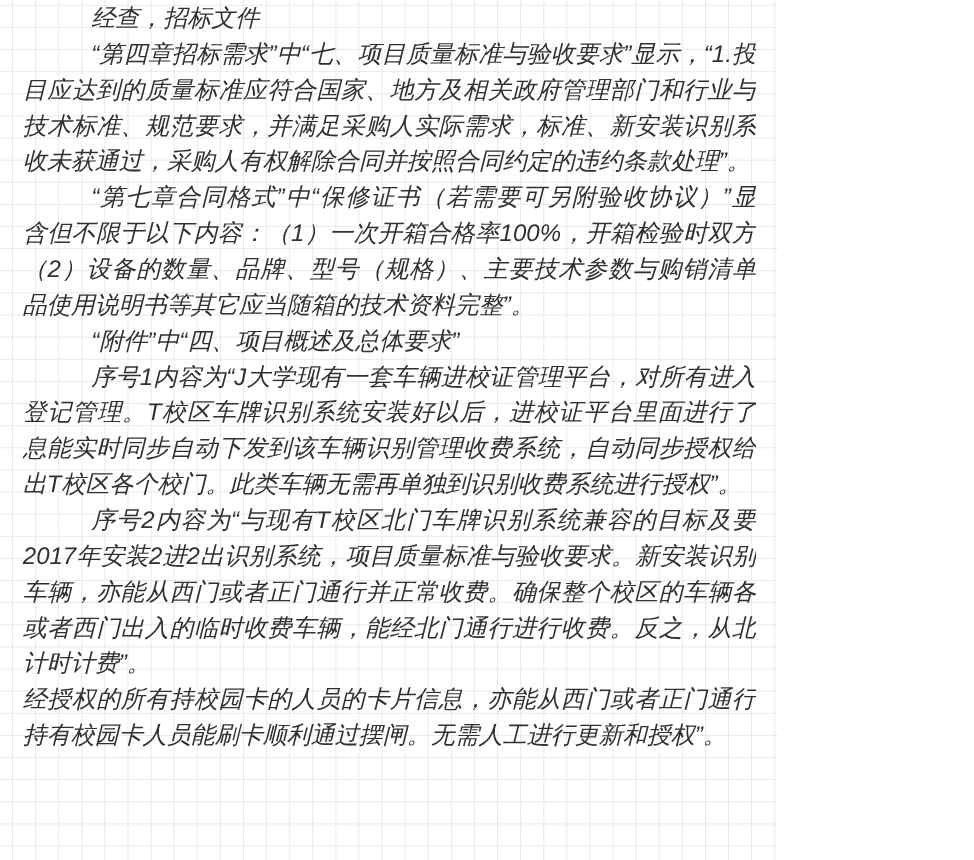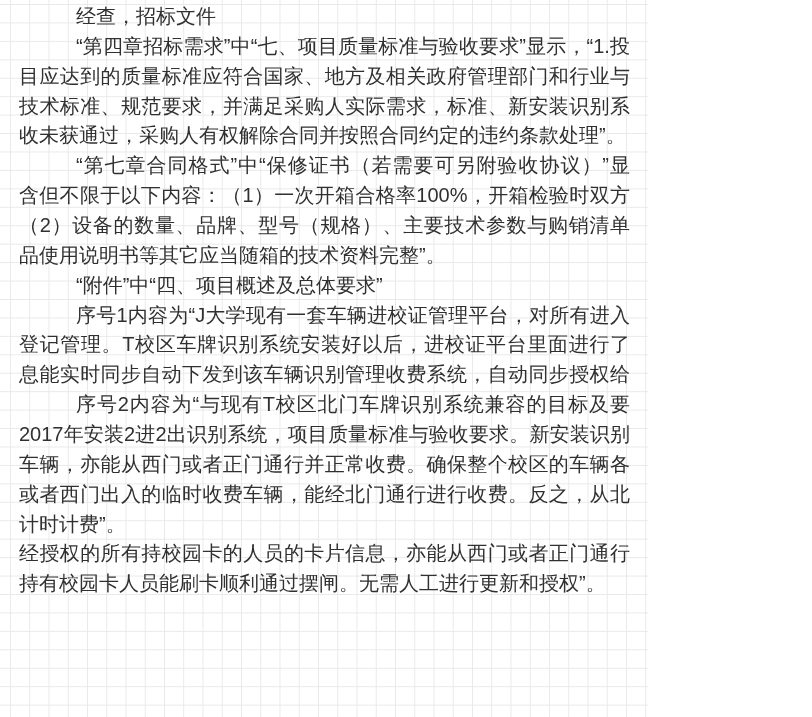--- a/index.html
+++ b/index.html
@@ -10,20 +10,21 @@
   }
   .page {
     position: relative;
     width: 648px; height: 717px;
     background-color: #ffffff;
     background-image:
       linear-gradient(to right, #e9e9e9 1px, transparent 1px),
       linear-gradient(to bottom, #e9e9e9 1px, transparent 1px);
     background-size: 19.25px 18.45px;
     background-position: 10px 4px;
+    font-style: italic;
   }
   .doc {
     position: absolute;
     left: 19px; right: 18px; top: 2px;
     font-size: 20px;
     color: #303030;
     letter-spacing: 0;
   }
   .para { margin: 0; padding: 0; }
   .line {
@@ -65,20 +66,21 @@
     </div>
 
     <div class="para">
       <div class="line indent end">“附件”中“四、项目概述及总体要求”</div>
     </div>
 
     <div class="para">
       <div class="line indent">序号1内容为“J大学现有一套车辆进校证管理平台，对所有进入校区的车辆进行审核</div>
       <div class="line">登记管理。T校区车牌识别系统安装好以后，进校证平台里面进行了登记的已授权车辆信</div>
       <div class="line">息能实时同步自动下发到该车辆识别管理收费系统，自动同步授权给新安装限非门禁系统</div>
+      <div class="line end">出T校区各个校门。此类车辆无需再单独到识别收费系统进行授权”。</div>
     </div>
 
     <div class="para">
       <div class="line indent">序号2内容为“与现有T校区北门车牌识别系统兼容的目标及要求：T校区北门于</div>
       <div class="line">2017年安装2进2出识别系统，项目质量标准与验收要求。新安装识别系统后，所有正门</div>
       <div class="line">车辆，亦能从西门或者正门通行并正常收费。确保整个校区的车辆各个大门自由通行及</div>
       <div class="line">或者西门出入的临时收费车辆，能经北门通行进行收费。反之，从北门进入校区的临时</div>
       <div class="line end">计时计费”。</div>
     </div>
 

